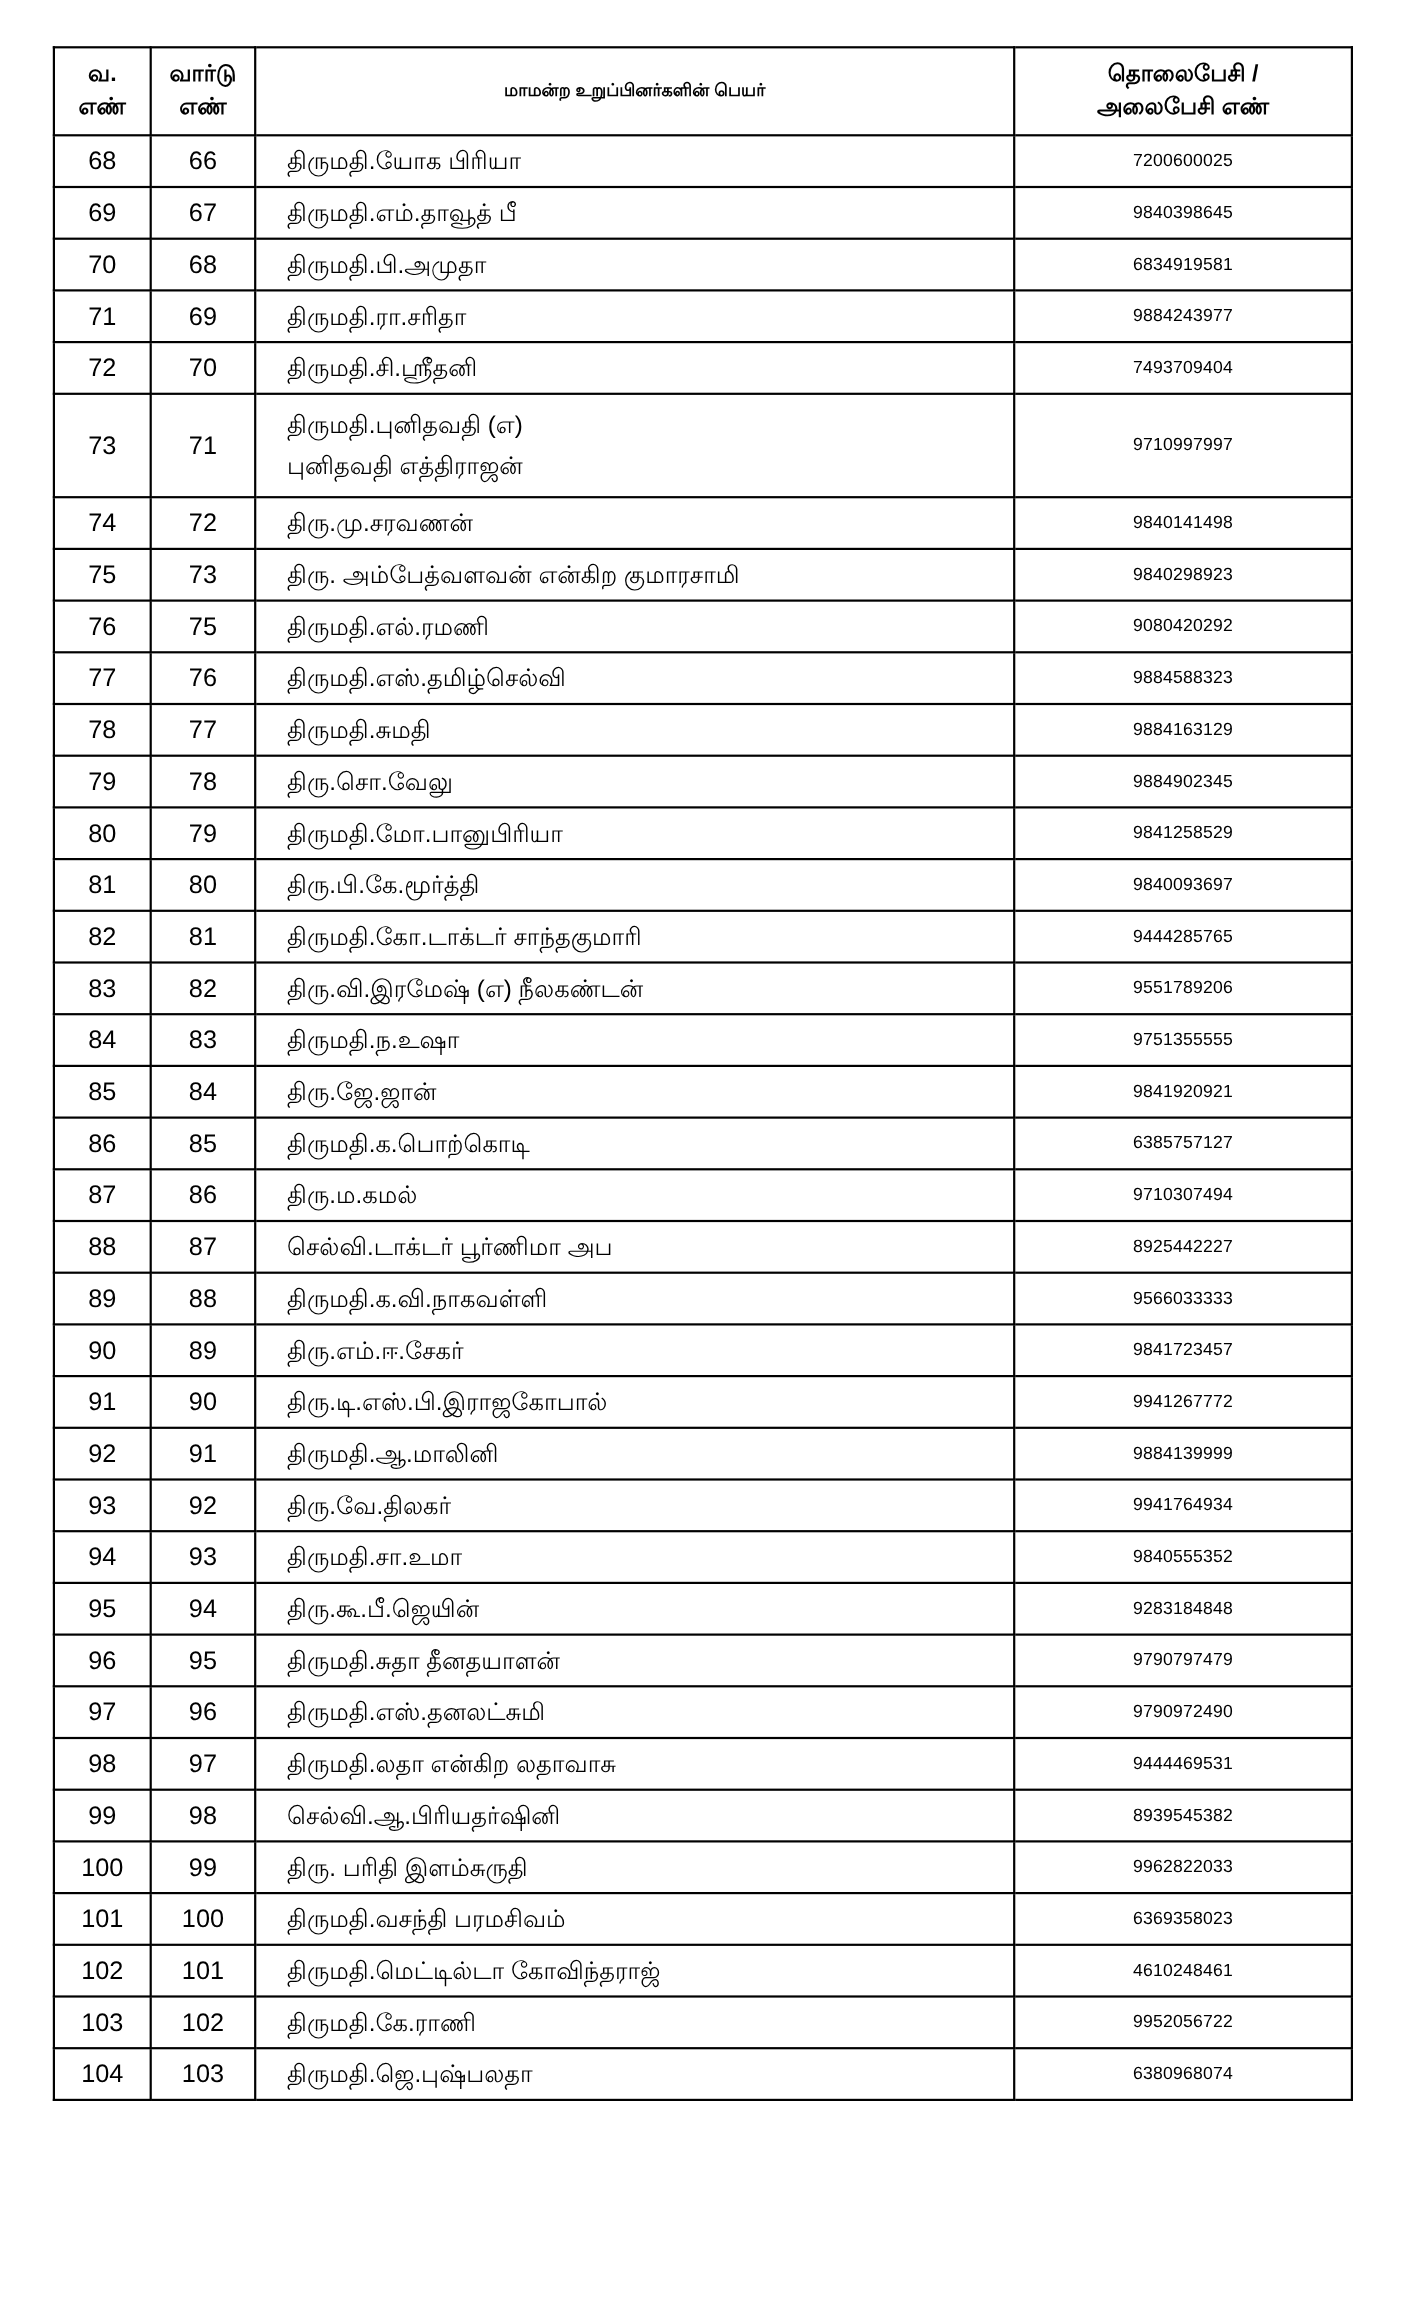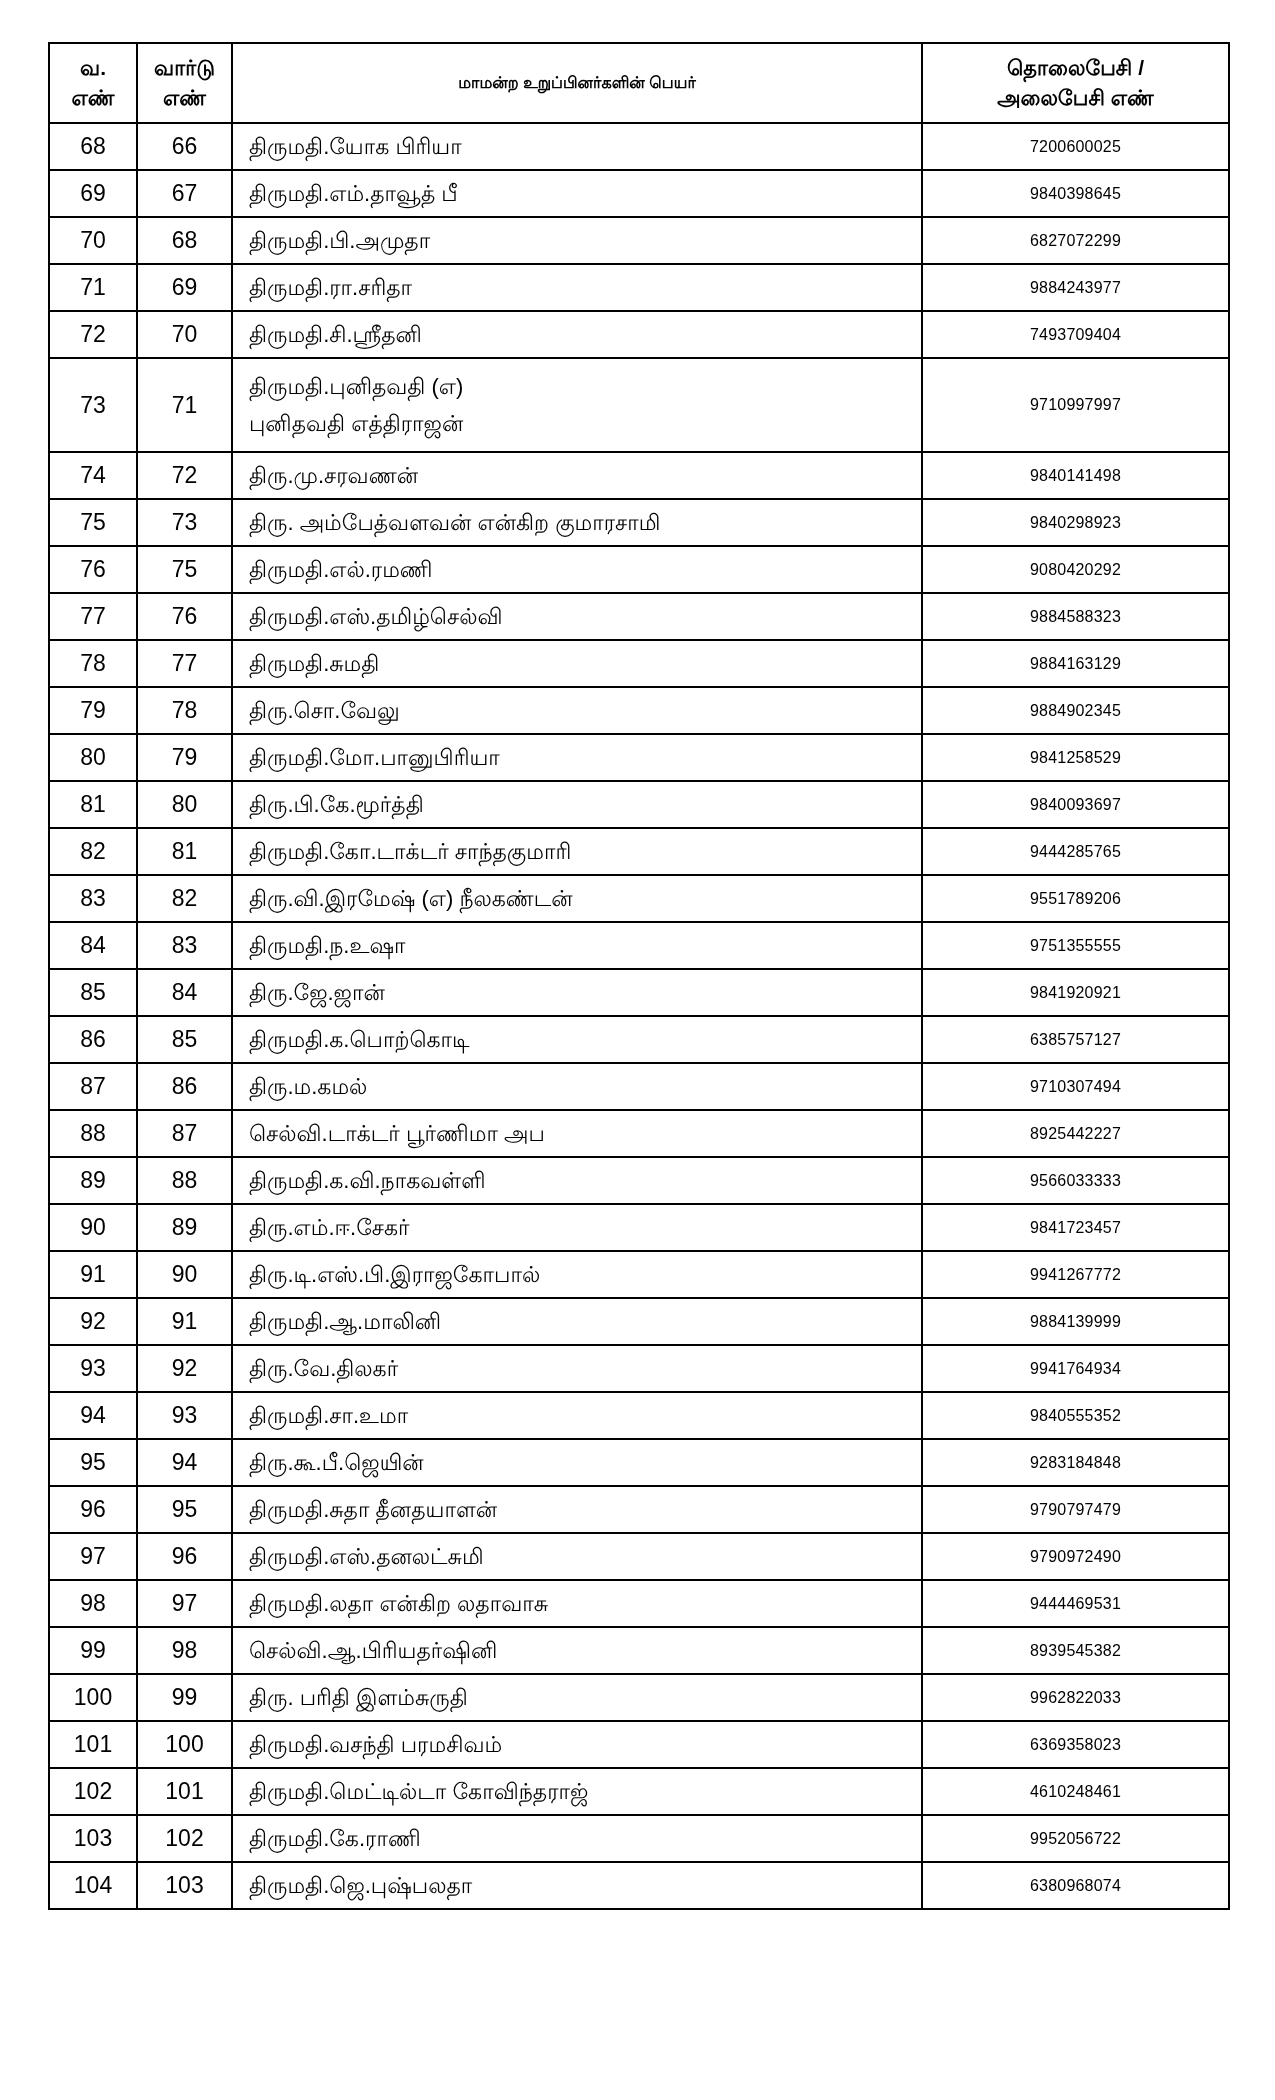--- a/index.html
+++ b/index.html
@@ -64,21 +64,21 @@
     font-size: 22px;
     height: 45px;
   }
   tbody td.td-sno,
   tbody td.td-ward {
     text-align: center;
     font-size: 23px;
   }
   tbody td.td-name {
     text-align: left;
-    padding-left: 16px;
+    padding-left: 28px;
     font-size: 22px;
     line-height: 1.05;
   }
   tbody td.td-name .nm-line {
     display: block;
   }
   tbody td.td-name .nm-line + .nm-line {
     margin-top: 14px;
   }
   tbody tr.tall td {
@@ -138,21 +138,21 @@
             <span class="nm-line">திருமதி.எம்.தாவூத் பீ</span>
           </td>
           <td class="td-phone">9840398645</td>
         </tr>
         <tr>
           <td class="td-sno">70</td>
           <td class="td-ward">68</td>
           <td class="td-name">
             <span class="nm-line">திருமதி.பி.அமுதா</span>
           </td>
-          <td class="td-phone">6827072299</td>
+          <td class="td-phone">6834919581</td>
         </tr>
         <tr>
           <td class="td-sno">71</td>
           <td class="td-ward">69</td>
           <td class="td-name">
             <span class="nm-line">திருமதி.ரா.சரிதா</span>
           </td>
           <td class="td-phone">9884243977</td>
         </tr>
         <tr>

